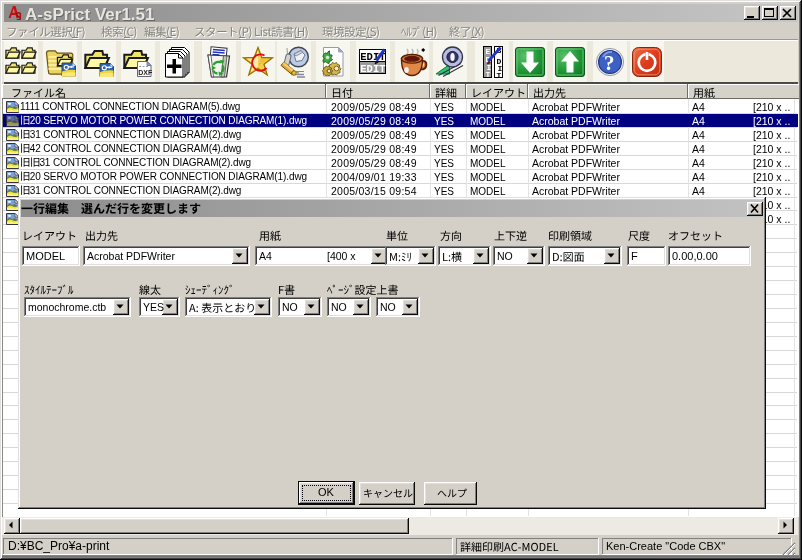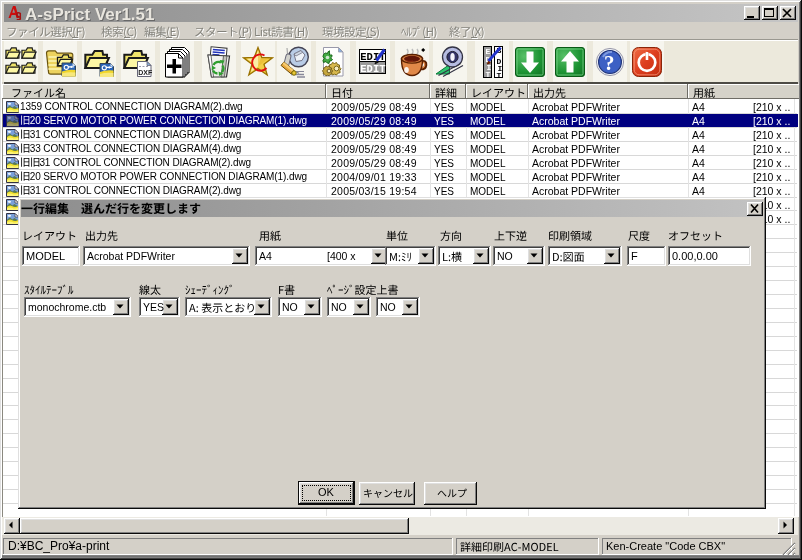--- a/index.html
+++ b/index.html
@@ -739,21 +739,21 @@
 <div class="" style="left:688px;top:99px;width:1px;height:417px;background:#e3e3e3;"></div>
 <div class="" style="left:794px;top:99px;width:1px;height:417px;background:#e3e3e3;"></div>
 <svg style="position:absolute;left:6px;top:101px" width="13" height="12" viewBox="0 0 13 12">
 <path d="M0.5 0.5 h8.5 l3.5 3.5 v7.5 h-12 z" fill="#79a0da" stroke="#334"></path>
 <ellipse cx="3.4" cy="2.8" rx="1.7" ry="1.1" fill="#eef2fa"></ellipse>
 <path d="M1 6.8 l2.8-2.3 2.6 2 2-1.6 4 2.6 v3.5 h-11.4 z" fill="#5a7a52"></path>
 <path d="M1 8 q2.6-2.6 5.4-.8 q3 1.8 6-.4 v4.2 h-11.4 z" fill="#f2e22e"></path>
 <path d="M1 9.6 q2.6-2 5.4-.6 q3 1.4 6-.4 v2.4 h-11.4 z" fill="#fcf478"></path>
 <path d="M9 0.5 l3.5 3.5 h-3.5 z" fill="#fff" stroke="#445" stroke-width="0.8"></path>
 </svg>
-<div class="t" style="left:20px;top:101px;font-size:10px;color:#000;font-weight:normal;letter-spacing:-0.1px;">1359 CONTROL CONNECTION DIAGRAM(2).dwg</div>
+<div class="t" style="left:20px;top:101px;font-size:10px;color:#000;font-weight:normal;letter-spacing:-0.1px;">1111 CONTROL CONNECTION DIAGRAM(5).dwg</div>
 <div class="t" style="left:331px;top:101px;font-size:10.5px;color:#000;font-weight:normal;letter-spacing:0.25px;">2009/05/29 08:49</div>
 <div class="t" style="left:434px;top:101.5px;font-size:10px;color:#000;font-weight:normal;">YES</div>
 <div class="t" style="left:470px;top:101.5px;font-size:10px;color:#000;font-weight:normal;">MODEL</div>
 <div class="t" style="left:532px;top:101px;font-size:10.5px;color:#000;font-weight:normal;">Acrobat PDFWriter</div>
 <div class="t" style="left:692px;top:101px;font-size:10.5px;color:#000;font-weight:normal;">A4</div>
 <div class="t" style="left:753px;top:101px;font-size:10.5px;color:#000;font-weight:normal;">[210 x ..</div>
 <div class="" style="left:3px;top:114px;width:795px;height:13px;background:#000080;"></div>
 <svg style="position:absolute;left:6px;top:115px" width="13" height="12" viewBox="0 0 13 12">
 <path d="M0.5 0.5 h8.5 l3.5 3.5 v7.5 h-12 z" fill="#79a0da" stroke="#334"></path>
 <ellipse cx="3.4" cy="2.8" rx="1.7" ry="1.1" fill="#eef2fa"></ellipse>
@@ -813,21 +813,21 @@
 </svg>
 <div style="position:absolute;left:20px;top:141.5px;width:10px;height:12px">
     <svg width="10" height="12" style="display:block;overflow:visible">
       <g transform="translate(0,10) scale(0.0105,-0.0105)">
         <g fill="#000">
           <use href="#g52" x="0"></use>
         </g>
       </g>
     </svg>
   </div>
-<div class="t" style="left:29.7px;top:143px;font-size:10px;color:#000;font-weight:normal;letter-spacing:-0.1px;">33 CONTROL CONNECTION DIAGRAM(4).dwg</div>
+<div class="t" style="left:29.7px;top:143px;font-size:10px;color:#000;font-weight:normal;letter-spacing:-0.1px;">42 CONTROL CONNECTION DIAGRAM(4).dwg</div>
 <div class="t" style="left:331px;top:143px;font-size:10.5px;color:#000;font-weight:normal;letter-spacing:0.25px;">2009/05/29 08:49</div>
 <div class="t" style="left:434px;top:143.5px;font-size:10px;color:#000;font-weight:normal;">YES</div>
 <div class="t" style="left:470px;top:143.5px;font-size:10px;color:#000;font-weight:normal;">MODEL</div>
 <div class="t" style="left:532px;top:143px;font-size:10.5px;color:#000;font-weight:normal;">Acrobat PDFWriter</div>
 <div class="t" style="left:692px;top:143px;font-size:10.5px;color:#000;font-weight:normal;">A4</div>
 <div class="t" style="left:753px;top:143px;font-size:10.5px;color:#000;font-weight:normal;">[210 x ..</div>
 <svg style="position:absolute;left:6px;top:157px" width="13" height="12" viewBox="0 0 13 12">
 <path d="M0.5 0.5 h8.5 l3.5 3.5 v7.5 h-12 z" fill="#79a0da" stroke="#334"></path>
 <ellipse cx="3.4" cy="2.8" rx="1.7" ry="1.1" fill="#eef2fa"></ellipse>
 <path d="M1 6.8 l2.8-2.3 2.6 2 2-1.6 4 2.6 v3.5 h-11.4 z" fill="#5a7a52"></path>
@@ -895,21 +895,21 @@
 <div style="position:absolute;left:20px;top:183.5px;width:10px;height:12px">
     <svg width="10" height="12" style="display:block;overflow:visible">
       <g transform="translate(0,10) scale(0.0105,-0.0105)">
         <g fill="#000">
           <use href="#g52" x="0"></use>
         </g>
       </g>
     </svg>
   </div>
 <div class="t" style="left:29.7px;top:185px;font-size:10px;color:#000;font-weight:normal;letter-spacing:-0.1px;">31 CONTROL CONNECTION DIAGRAM(2).dwg</div>
-<div class="t" style="left:331px;top:185px;font-size:10.5px;color:#000;font-weight:normal;letter-spacing:0.25px;">2005/03/15 19:54</div>
+<div class="t" style="left:331px;top:185px;font-size:10.5px;color:#000;font-weight:normal;letter-spacing:0.25px;">2005/03/15 09:54</div>
 <div class="t" style="left:434px;top:185.5px;font-size:10px;color:#000;font-weight:normal;">YES</div>
 <div class="t" style="left:470px;top:185.5px;font-size:10px;color:#000;font-weight:normal;">MODEL</div>
 <div class="t" style="left:532px;top:185px;font-size:10.5px;color:#000;font-weight:normal;">Acrobat PDFWriter</div>
 <div class="t" style="left:692px;top:185px;font-size:10.5px;color:#000;font-weight:normal;">A4</div>
 <div class="t" style="left:753px;top:185px;font-size:10.5px;color:#000;font-weight:normal;">[210 x ..</div>
 <svg style="position:absolute;left:6px;top:199px" width="13" height="12" viewBox="0 0 13 12">
 <path d="M0.5 0.5 h8.5 l3.5 3.5 v7.5 h-12 z" fill="#79a0da" stroke="#334"></path>
 <ellipse cx="3.4" cy="2.8" rx="1.7" ry="1.1" fill="#eef2fa"></ellipse>
 <path d="M1 6.8 l2.8-2.3 2.6 2 2-1.6 4 2.6 v3.5 h-11.4 z" fill="#5a7a52"></path>
 <path d="M1 8 q2.6-2.6 5.4-.8 q3 1.8 6-.4 v4.2 h-11.4 z" fill="#f2e22e"></path>

